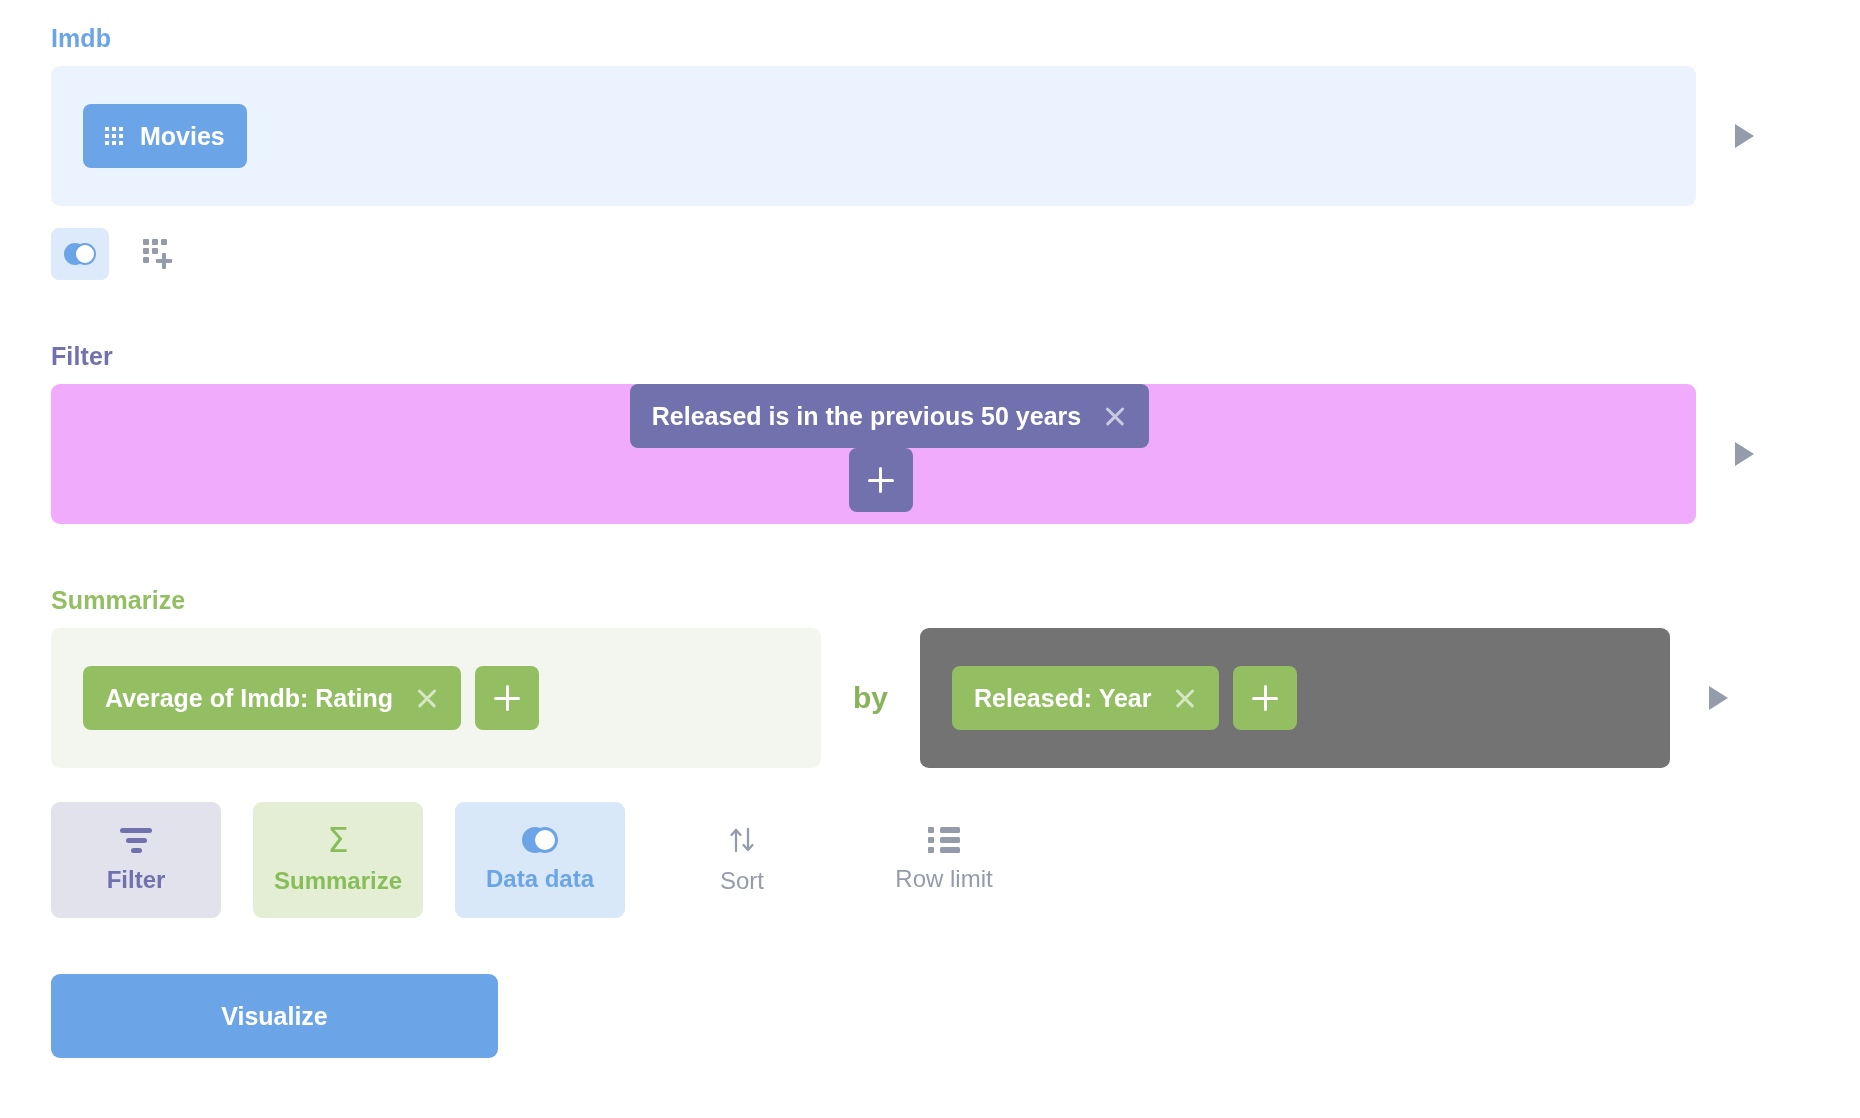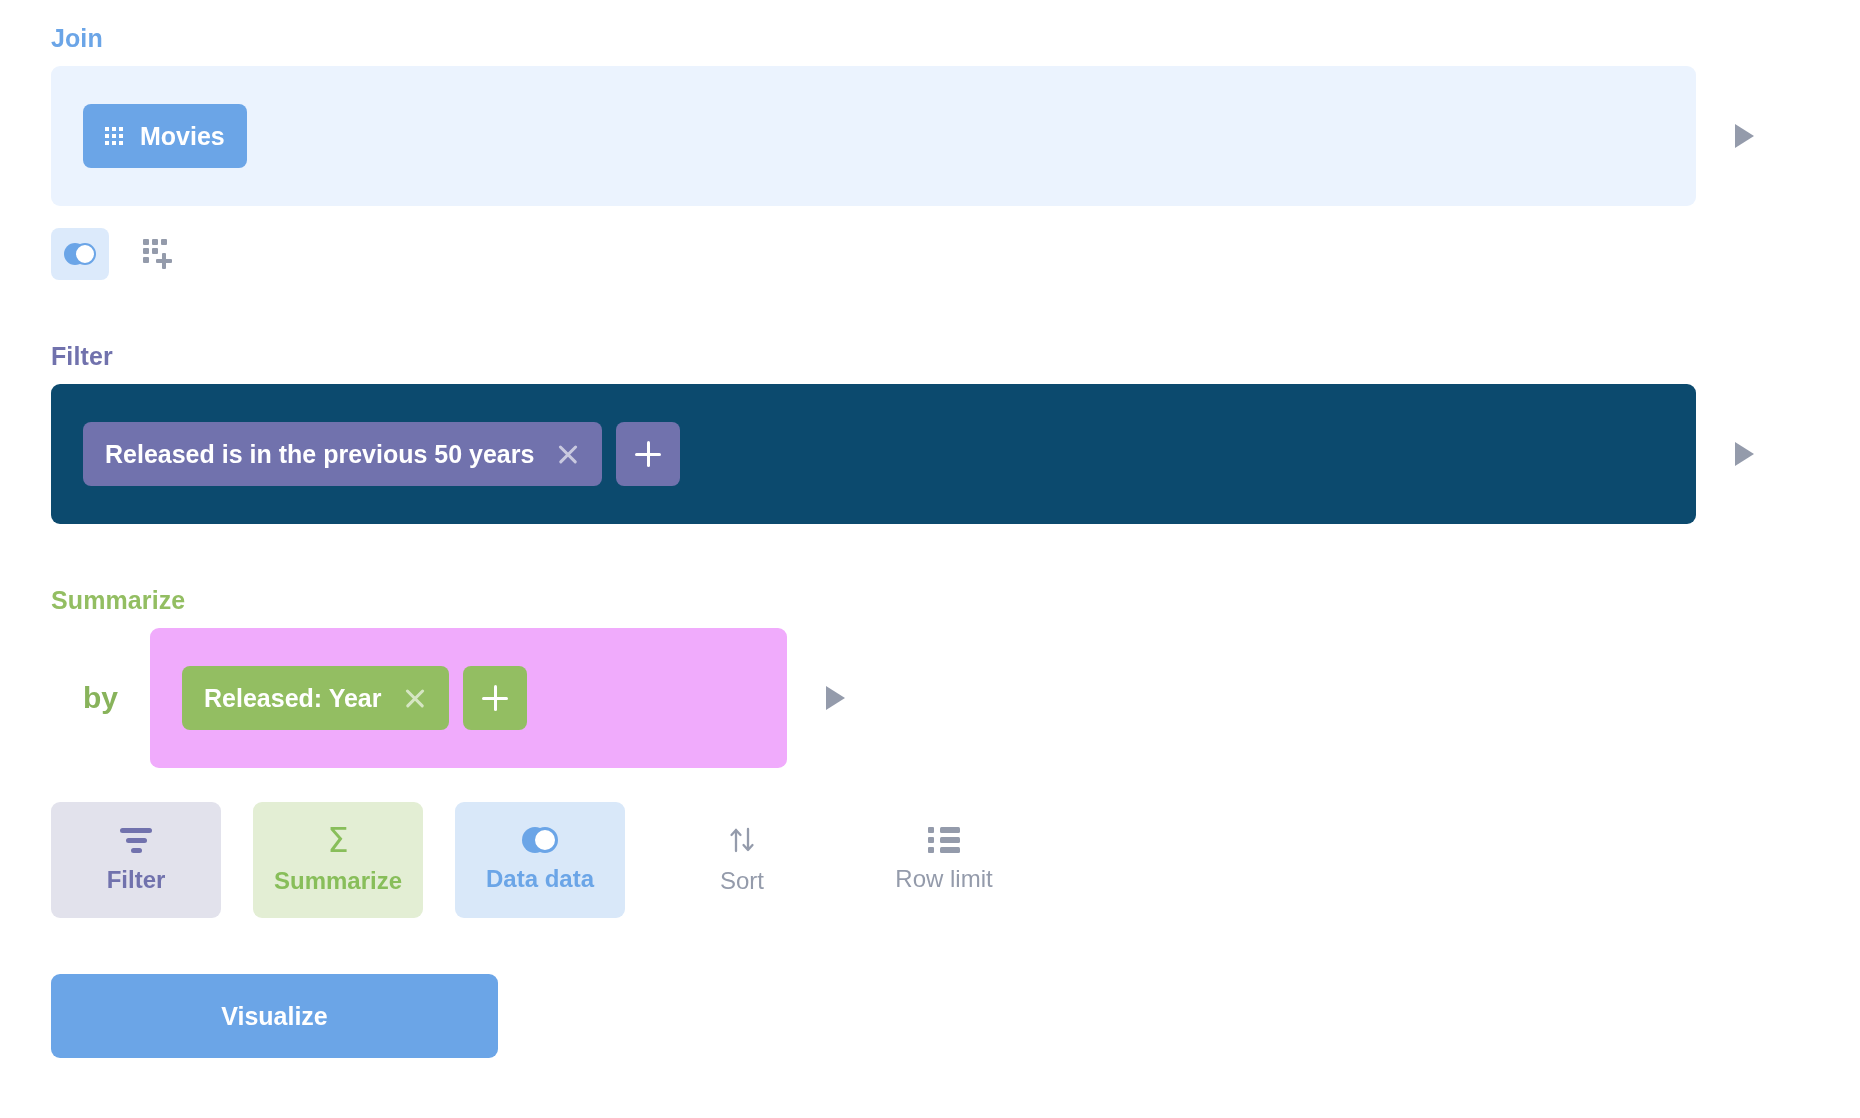--- a/index.html
+++ b/index.html
@@ -25,26 +25,26 @@
 
   
   .sec-row { display: flex; align-items: stretch; }
   .sec-body {
     border-radius: 9px;
     display: flex;
     align-items: center;
     min-height: 140px;
   }
   .sec-body.data      { background: #EBF3FE; width: 1645px; margin-left: 51px; }
-  .sec-body.filter    { background: #0c4a6e; width: 1645px; margin-left: 51px; }
+  .sec-body.filter    { background: #f0abfc; width: 1645px; margin-left: 51px; flex-direction: column; }
 
   
   .sum-wrap { display: flex; align-items: center; margin-left: 51px; }
   .sec-body.sum-left  { background: #F3F6EE; width: 770px; }
-  .sec-body.sum-right { background: #f0abfc; width: 637px; }
+  .sec-body.sum-right { background: #737373; width: 750px; }
   .by-word {
     color: #88B35B;
     font-size: 30px;
     font-weight: bold;
     margin: 0 32px;
   }
 
   
   .play-arrow {
     width: 0; height: 0;
@@ -192,21 +192,21 @@
   }
   .top-pad { height: 24px; }
 </style>
 </head>
 <body>
 
 <div class="page">
   <div class="top-pad"></div>
 
   
-  <div class="sec-label data">Join</div>
+  <div class="sec-label data">Imdb</div>
   <div class="sec-row">
     <div class="sec-body data">
       <div class="pill blue">
         <span class="grid-icon">
           <i></i>
             <i></i>
             <i></i>
             <i></i>
             <i></i>
             <i></i>
@@ -251,20 +251,27 @@
       </div>
       <div class="add-btn purple"></div>
     </div>
     <div class="play-arrow"></div>
   </div>
 
   
   <div class="sec-label summarize" style="margin-top:62px">Summarize</div>
   <div class="sec-row">
     <div class="sum-wrap">
+      <div class="sec-body sum-left">
+        <div class="pill green">
+          <span>Average of Imdb: Rating</span>
+          <span class="pill-x"></span>
+        </div>
+        <div class="add-btn green"></div>
+      </div>
       <span class="by-word">by</span>
       <div class="sec-body sum-right">
         <div class="pill green">
           <span>Released: Year</span>
           <span class="pill-x"></span>
         </div>
         <div class="add-btn green"></div>
       </div>
     </div>
     <div class="play-arrow"></div>

